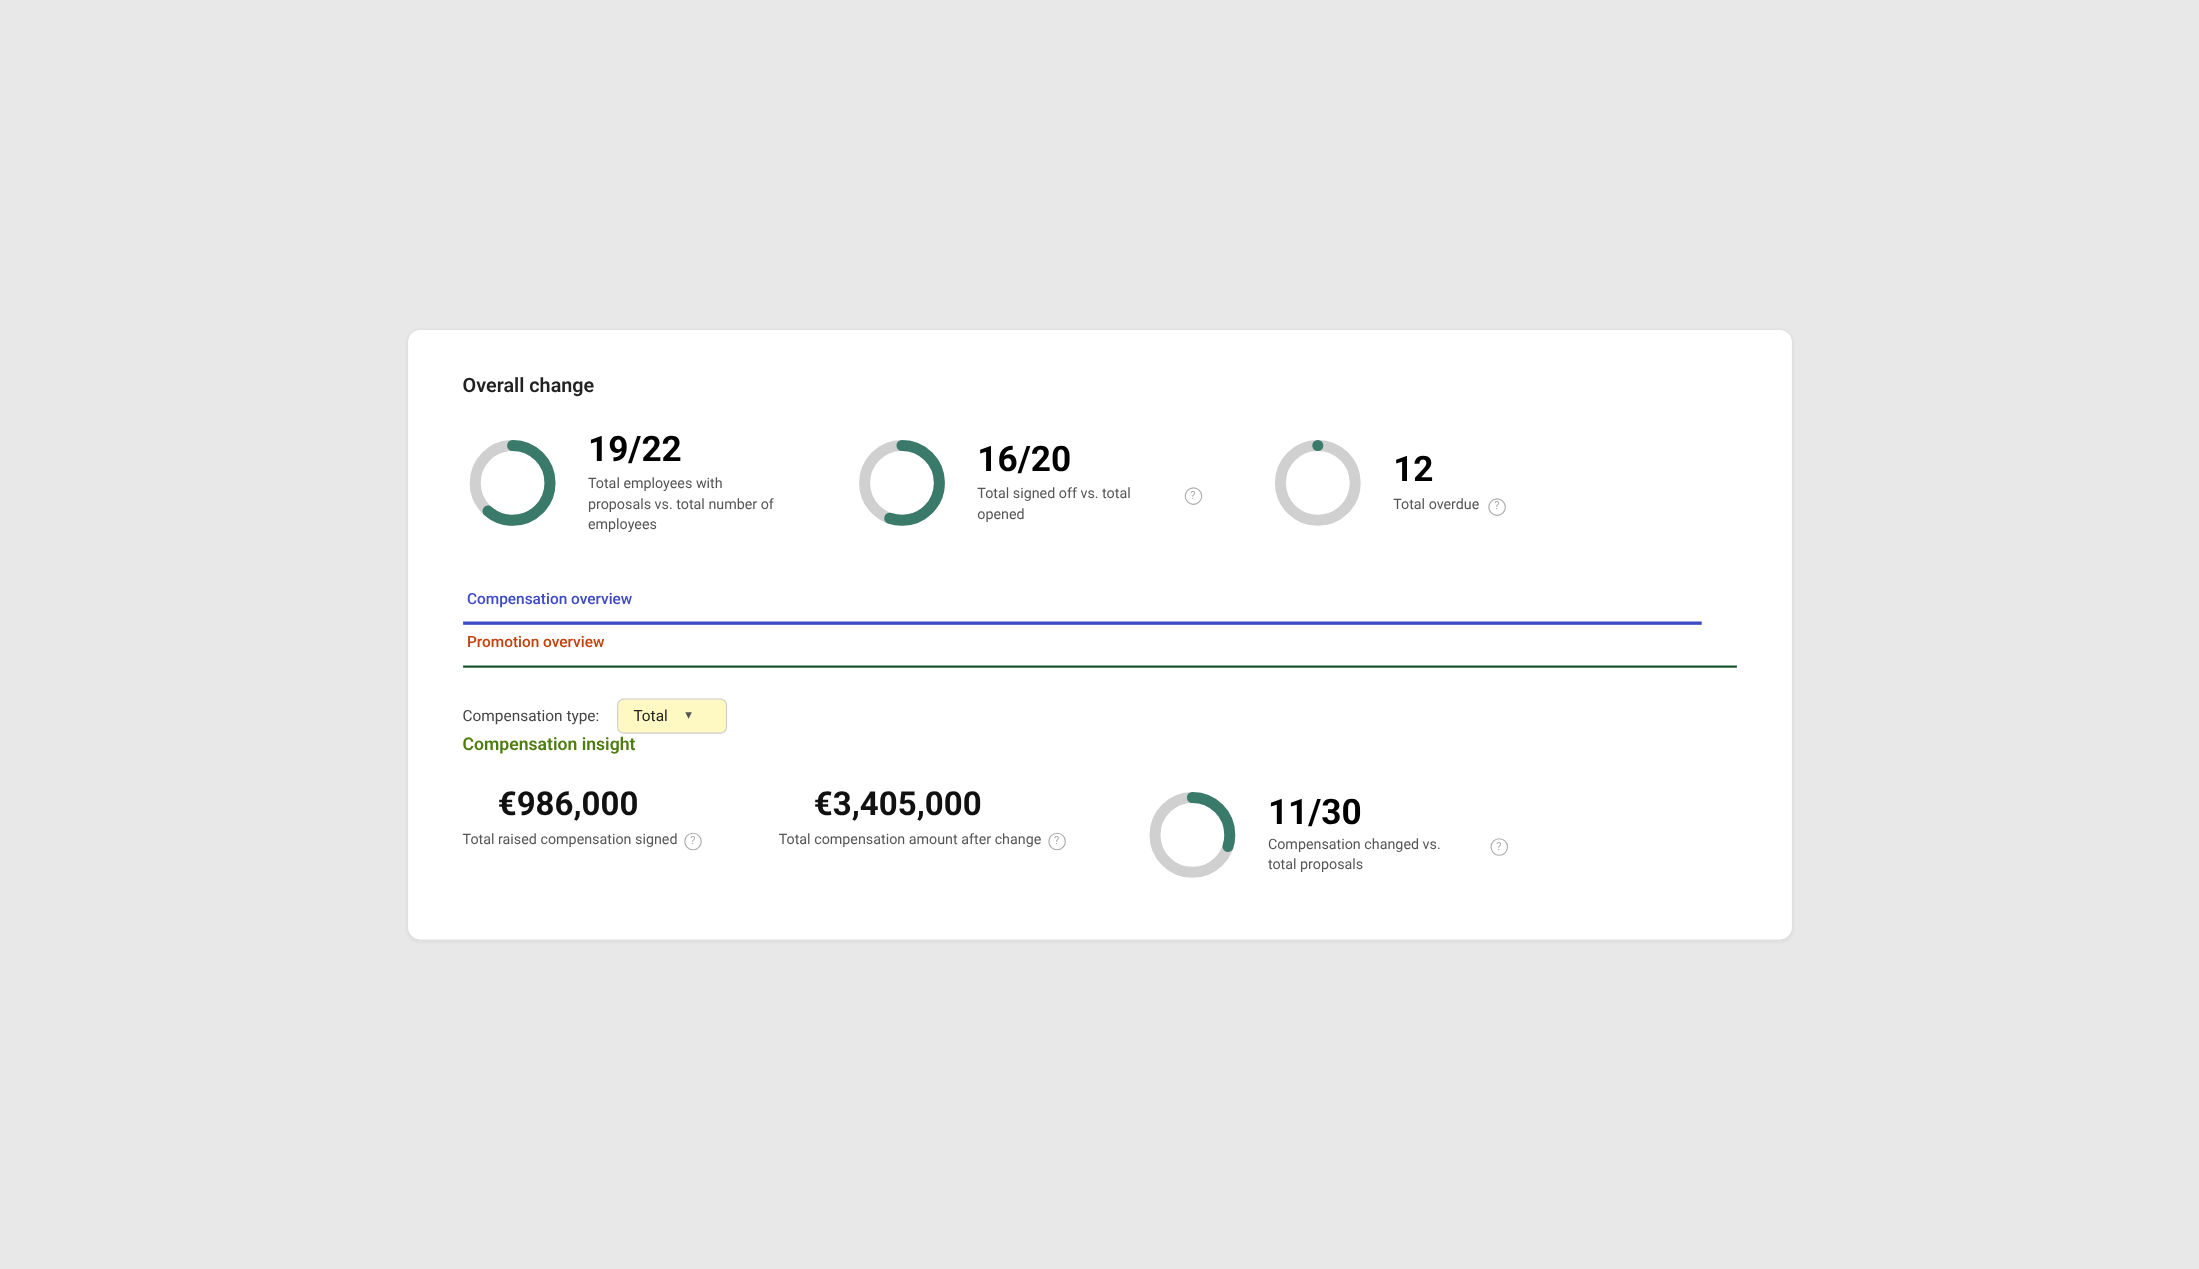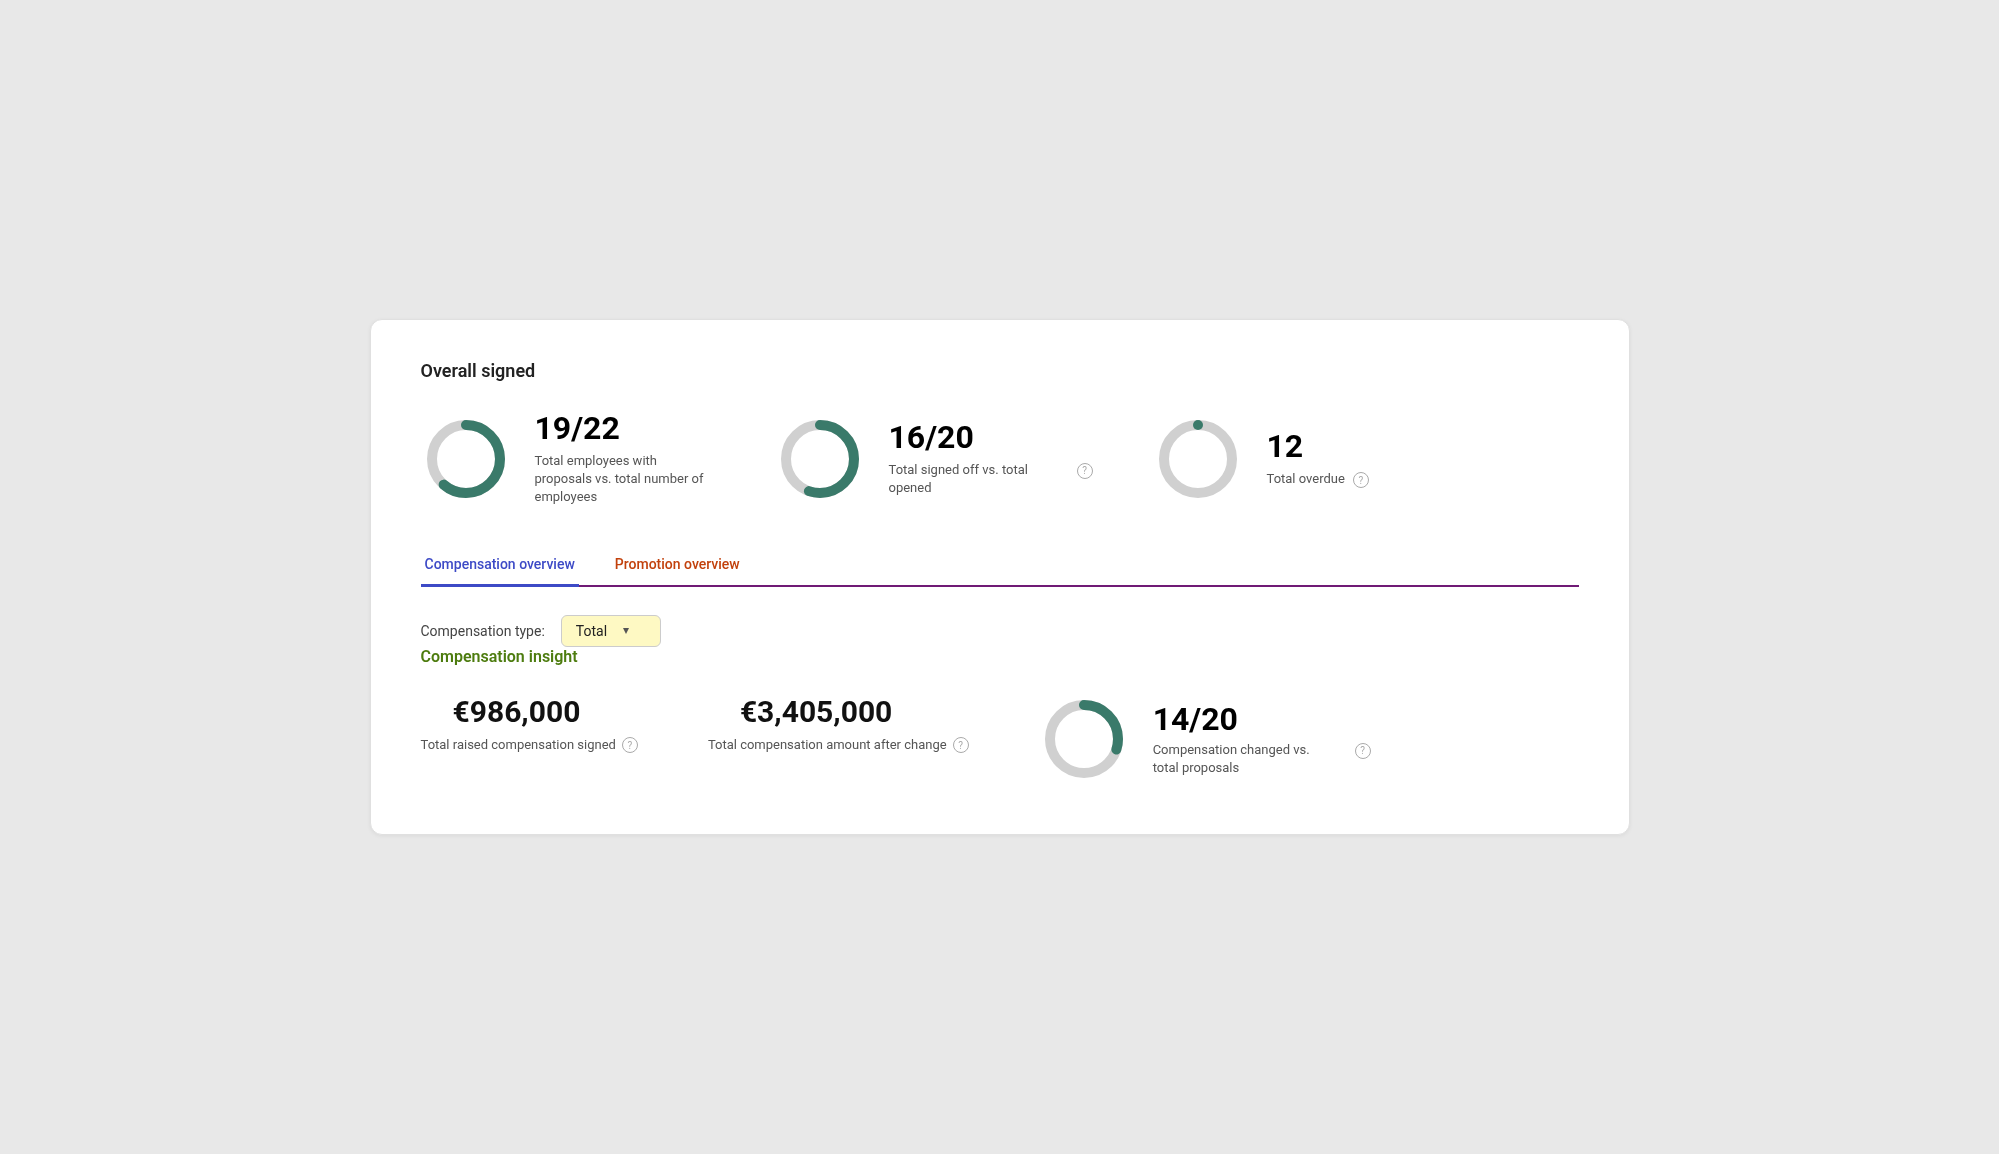--- a/index.html
+++ b/index.html
@@ -81,23 +81,24 @@
       border: 1.5px solid #aaa;
       color: #aaa;
       font-size: 10px;
       flex-shrink: 0;
       margin-top: 2px;
       cursor: pointer;
     }
     
     .tabs-row {
       display: flex;
-      border-bottom: 2px solid #701a75;
+      border-bottom: 2px solid #14532d;
       margin-bottom: 28px;
       gap: 0;
+      flex-direction: column;
     }
     .tab {
       padding: 10px 4px 12px 4px;
       margin-right: 32px;
       font-size: 14px;
       font-weight: 500;
       cursor: pointer;
       color: #c2410c;
       border-bottom: 3px solid transparent;
       margin-bottom: -2px;
@@ -173,21 +174,21 @@
     }
     .comp-metric-right .metric-info {
       gap: 4px;
     }
   </style>
 </head>
 <body>
 
 <div class="card">
 
-  <div class="section-title">Overall signed</div>
+  <div class="section-title">Overall change</div>
 
   <div class="metrics-row">
 
     <div class="metric-item">
       <div class="donut-wrap">
         <svg viewBox="0 0 90 90">
           <circle cx="45" cy="45" r="34" fill="none" stroke="#d0d0d0" stroke-width="10"></circle>
           <circle cx="45" cy="45" r="34" fill="none" stroke="#3a7a6a" stroke-width="10" stroke-dasharray="184 214" stroke-dashoffset="53" stroke-linecap="round" transform="rotate(-90 45 45)"></circle>
         </svg>
       </div>
@@ -265,21 +266,21 @@
     </div>
 
     <div class="comp-metric-right">
       <div class="donut-wrap">
         <svg viewBox="0 0 90 90">
           <circle cx="45" cy="45" r="34" fill="none" stroke="#d0d0d0" stroke-width="10"></circle>
           <circle cx="45" cy="45" r="34" fill="none" stroke="#3a7a6a" stroke-width="10" stroke-dasharray="117 214" stroke-dashoffset="53" stroke-linecap="round" transform="rotate(-90 45 45)"></circle>
         </svg>
       </div>
       <div class="metric-info">
-        <div class="metric-value">14/20</div>
+        <div class="metric-value">11/30</div>
         <div style="display:flex;align-items:flex-start;gap:22px;">
           <div class="comp-metric-label" style="max-width:180px;line-height:1.4;">Compensation changed vs. total proposals</div>
           <div class="help-icon" style="margin-top:2px;">?</div>
         </div>
       </div>
     </div>
 
   </div>
 
 </div>

